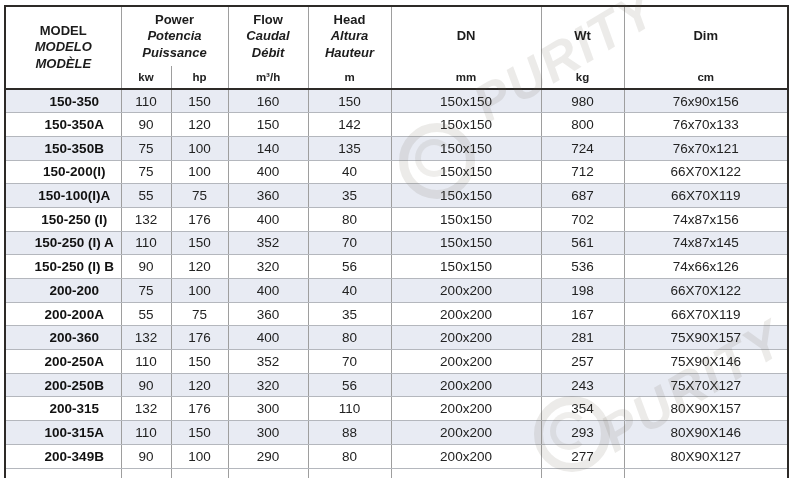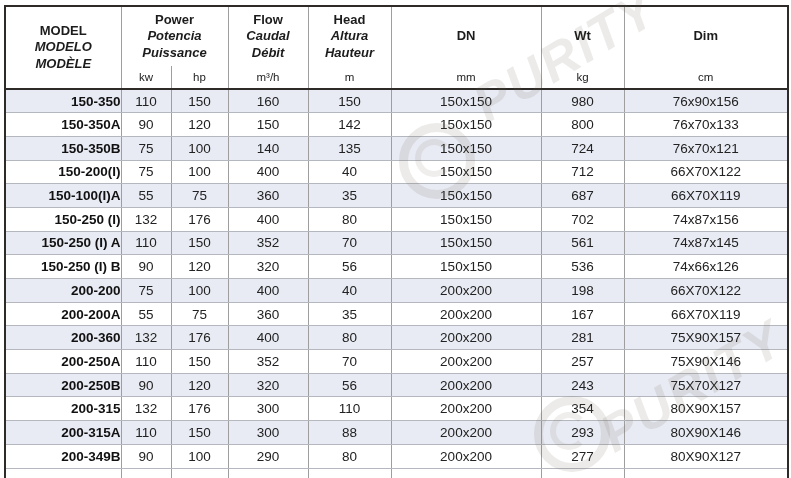--- a/index.html
+++ b/index.html
@@ -16,28 +16,28 @@
   }
   th, td { padding:0; overflow:hidden; white-space:nowrap; }
   
   th { border-left:1px solid #9e9e9e; border-right:1px solid #9e9e9e; }
   td { border-left:1px solid #9e9e9e; border-right:1px solid #9e9e9e;
        border-top:1px solid #b4b7bd; border-bottom:1px solid #b4b7bd; }
   thead { border-bottom:2px solid #2d2a27; }
   thead tr.main-row { height:60px; }
   thead tr.unit-row { height:23px; }
   thead tr.main-row th { border-bottom:none; vertical-align:middle; }
-  thead tr.unit-row th { border-top:none; font-weight:normal; font-size:11.5px; color:#222; border-bottom:2px solid #2d2a27; }
+  thead tr.unit-row th { border-top:none; font-weight:bold; font-size:11.5px; color:#222; border-bottom:2px solid #2d2a27; }
   th.hdr { font-size:13px; font-weight:bold; line-height:1.25; text-align:center; background:#fff; }
   th .it { font-style:italic; }
   tbody tr { height:23.7px; }
   tbody tr:nth-child(odd)  td { background:#e8ebf3; }
   tbody tr:nth-child(even) td { background:#ffffff; }
   tbody td { font-size:13.5px; text-align:center; color:#222; }
-  tbody td.model-cell { text-align:right; padding-left:22px; font-weight:bold; font-size:13.5px; color:#111;margin-top:6px; }
+  tbody td.model-cell { text-align:center; padding-left:22px; font-weight:bold; font-size:13.5px; color:#111;margin-top:6px; }
   tbody tr.partial-row { height:12px; }
   tbody tr.partial-row td { background:#ffffff !important; }
   
   .wm { position:absolute; pointer-events:none; z-index:5; }
   .wm-text {
     position:absolute; font-style:italic; font-weight:bold;
     font-size:52px; letter-spacing:2px;
     color:rgba(112,100,86,0.13);
     transform:rotate(-31deg); transform-origin:0 50%;
   }
@@ -254,21 +254,21 @@
           <td class="model-cell">200-315</td>
           <td>132</td>
           <td>176</td>
           <td>300</td>
           <td>110</td>
           <td>200x200</td>
           <td>354</td>
           <td>80X90X157</td>
         </tr>
         <tr>
-          <td class="model-cell">200-315A</td>
+          <td class="model-cell">100-315A</td>
           <td>110</td>
           <td>150</td>
           <td>300</td>
           <td>88</td>
           <td>200x200</td>
           <td>293</td>
           <td>80X90X146</td>
         </tr>
         <tr>
           <td class="model-cell">200-349B</td>

